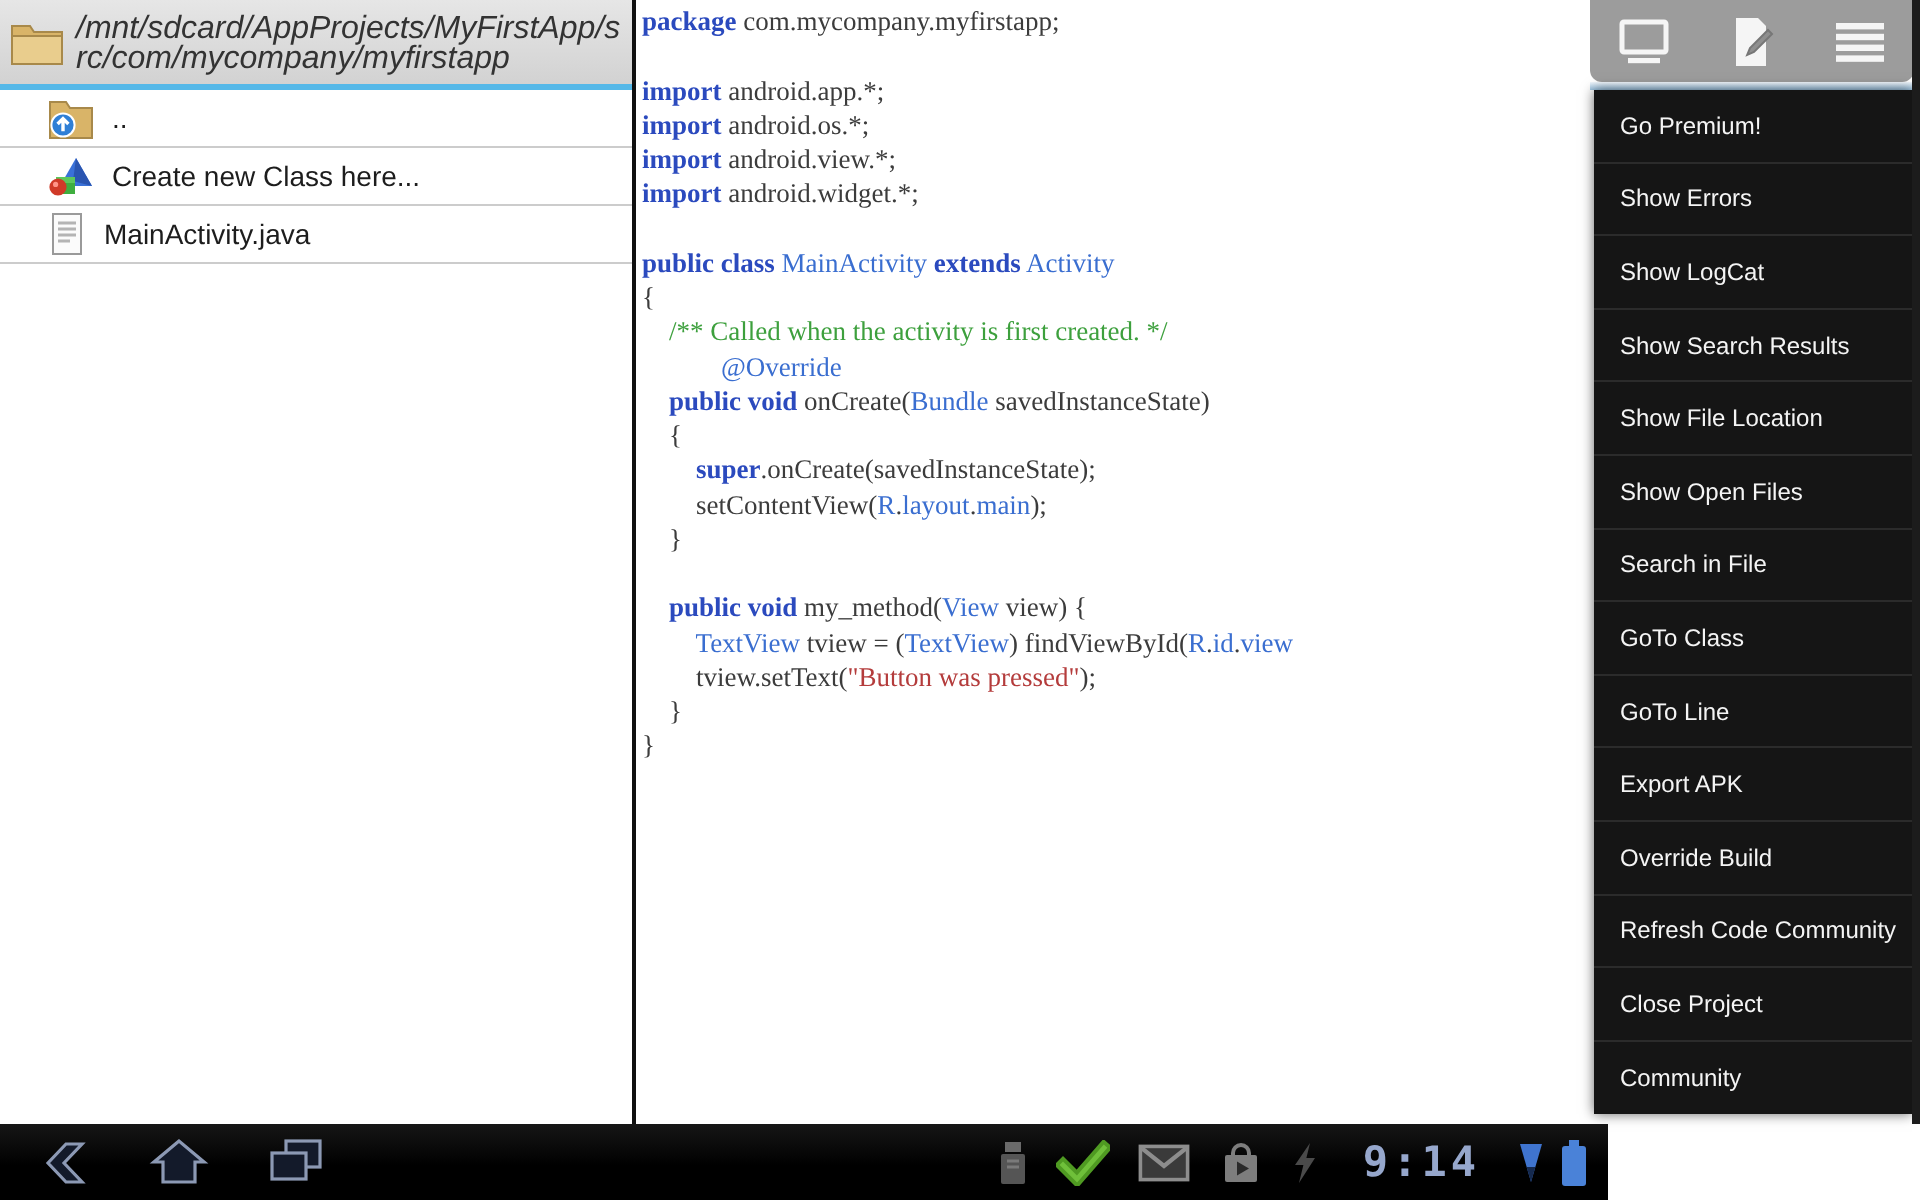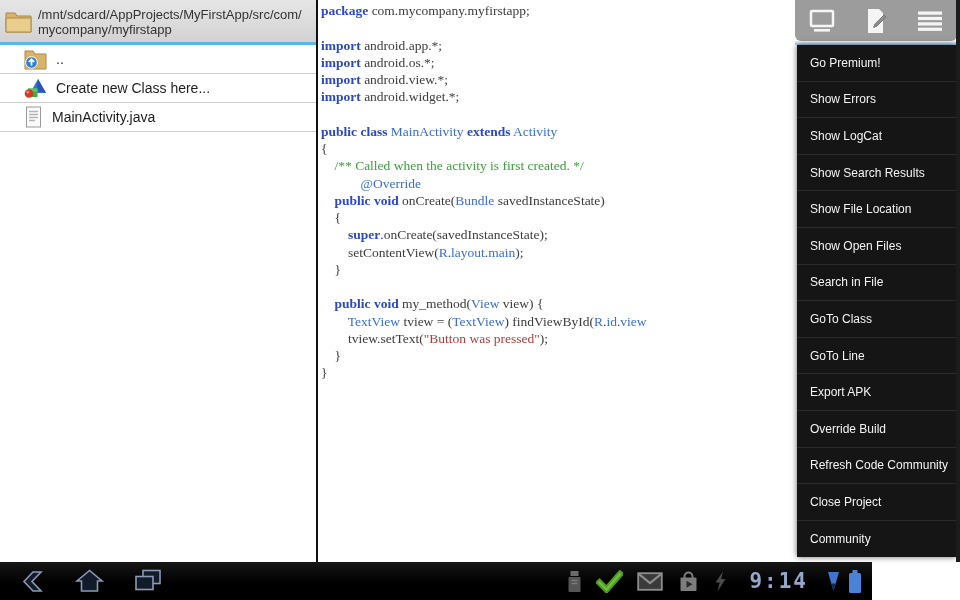--- a/index.html
+++ b/index.html
@@ -4,21 +4,21 @@
 <style>
   html,body{margin:0;padding:0;background:#000;}
   .screen{position:relative;width:960px;height:600px;background:#fff;overflow:hidden;
           font-family:"Liberation Sans",sans-serif;}
 
   
   .left-panel{position:absolute;left:0;top:0;width:316px;height:562px;background:#fff;}
   .path-header{height:41px;background:linear-gradient(#e6e6e6,#d2d2d2);
                display:flex;align-items:center;gap:6px;padding:1px 4px 0 5px;
                border-bottom:3px solid #55b8e8;box-sizing:content-box;}
-  .path-text{font-size:13px;color:#333;line-height:15px;word-break:break-all;width:276px;}
+  .path-text{font-size:16px;color:#333;line-height:15px;word-break:break-all;width:276px;font-style:italic;}
   .file-row{height:29px;display:flex;align-items:center;gap:9px;padding-left:24px;
             border-bottom:1px solid #ccc;box-sizing:border-box;background:#fff;}
   .file-label{font-size:14px;color:#1d1d1d;}
   .icon{display:inline-flex;align-items:center;justify-content:center;}
 
   
   .vdivider{position:absolute;left:316px;top:0;width:2px;height:562px;background:#101010;}
 
   
   .code-pane{position:absolute;left:318px;top:0;right:0;height:562px;background:#fff;overflow:hidden;}
@@ -43,21 +43,21 @@
   .menu{position:absolute;left:797px;top:45px;width:159px;background:#151515;z-index:30;
         box-shadow:0 0 6px rgba(0,0,0,.6);}
   .menu-item{height:36.6px;display:flex;align-items:center;padding-left:13px;
              color:#f4f4f4;font-size:12px;border-bottom:1px solid #2b2b2b;box-sizing:border-box;
              cursor:pointer;}
   .menu-item:last-child{border-bottom:none;}
 
   .right-strip{position:absolute;right:0;top:0;width:4px;height:562px;background:#1c1c1c;z-index:40;}
 
   
-  .sysbar{position:absolute;left:0;bottom:0;width:872px;height:38px;
+  .sysbar{position:absolute;left:0;bottom:0;width:804px;height:38px;
           background:linear-gradient(#161616,#000 55%);display:flex;align-items:center;z-index:60;}
   .nav{display:flex;gap:28px;padding-left:16px;align-items:center;}
   .nav-btn{display:flex;align-items:center;justify-content:center;cursor:pointer;}
   .status{margin-left:auto;display:flex;align-items:center;gap:14px;padding-right:10px;}
   .clock{font-family:"DejaVu Sans Mono",monospace;font-weight:bold;font-size:21px;
          color:#96a7cc;letter-spacing:2px;margin:0 4px 0 8px;}
 </style>
 </head>
 <body>
 

